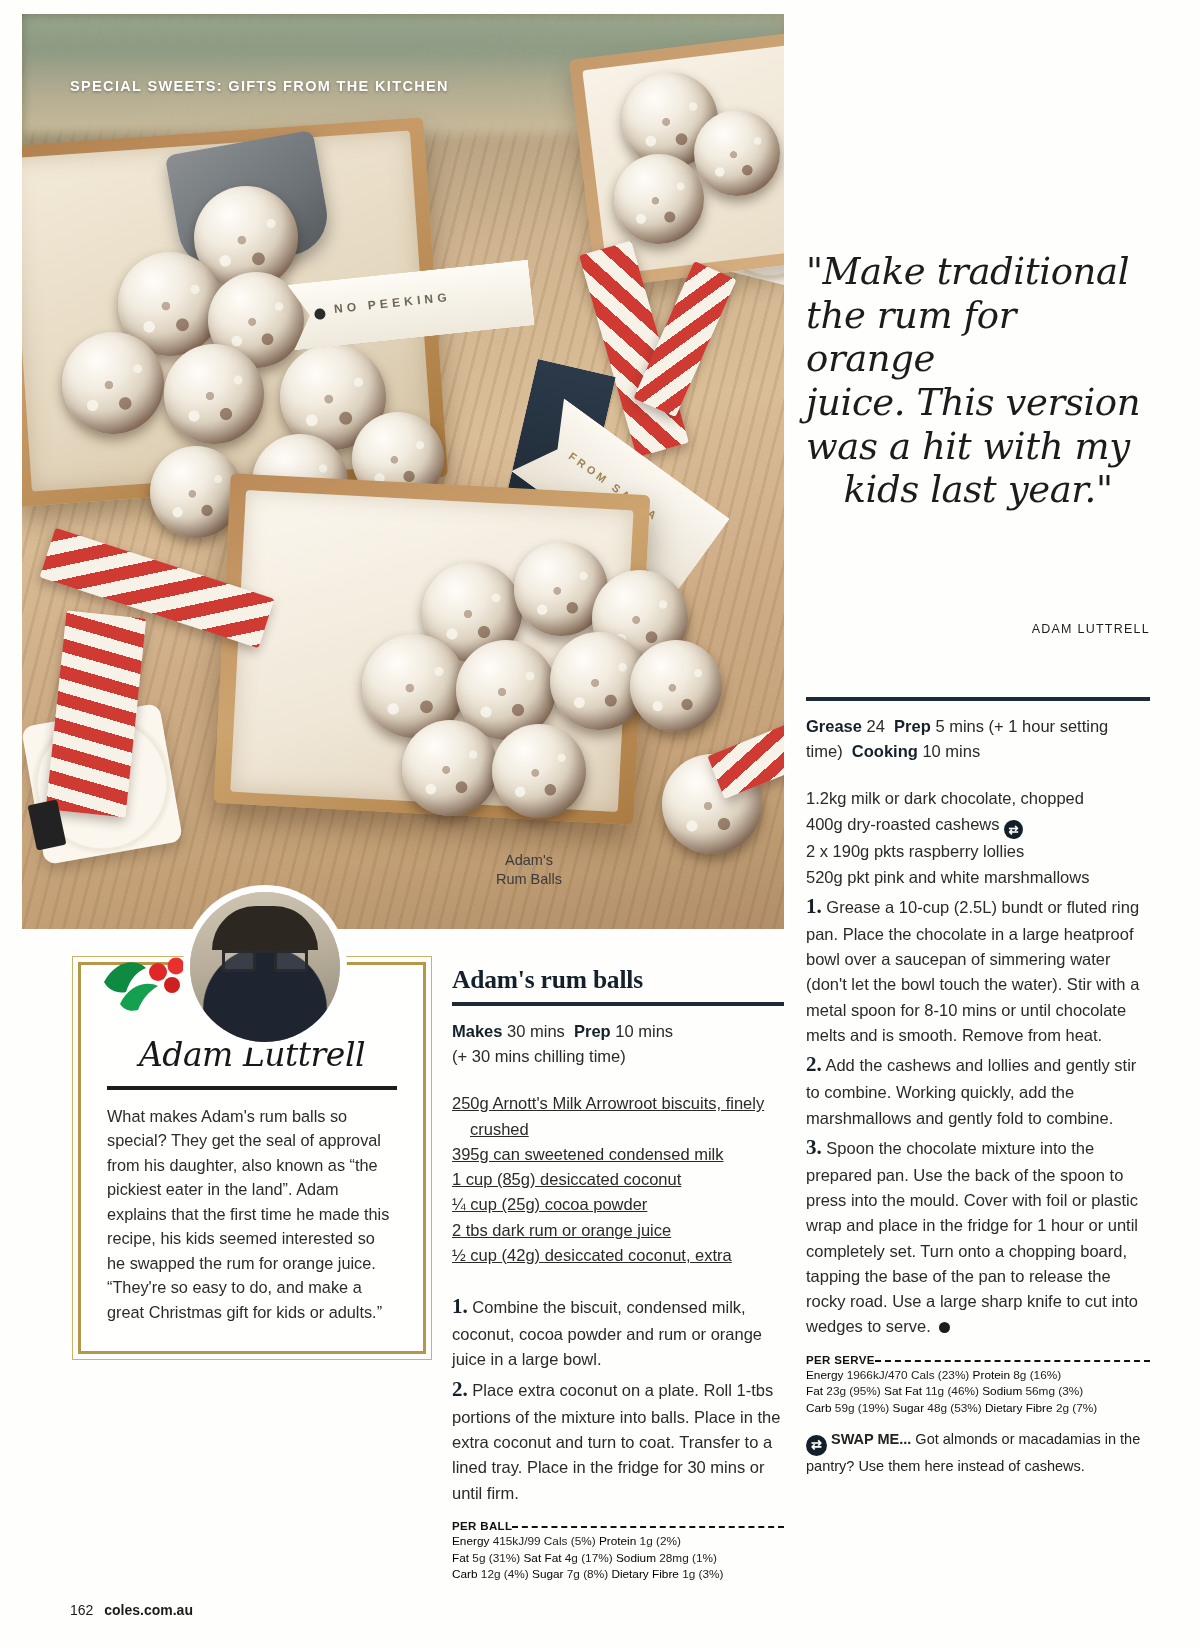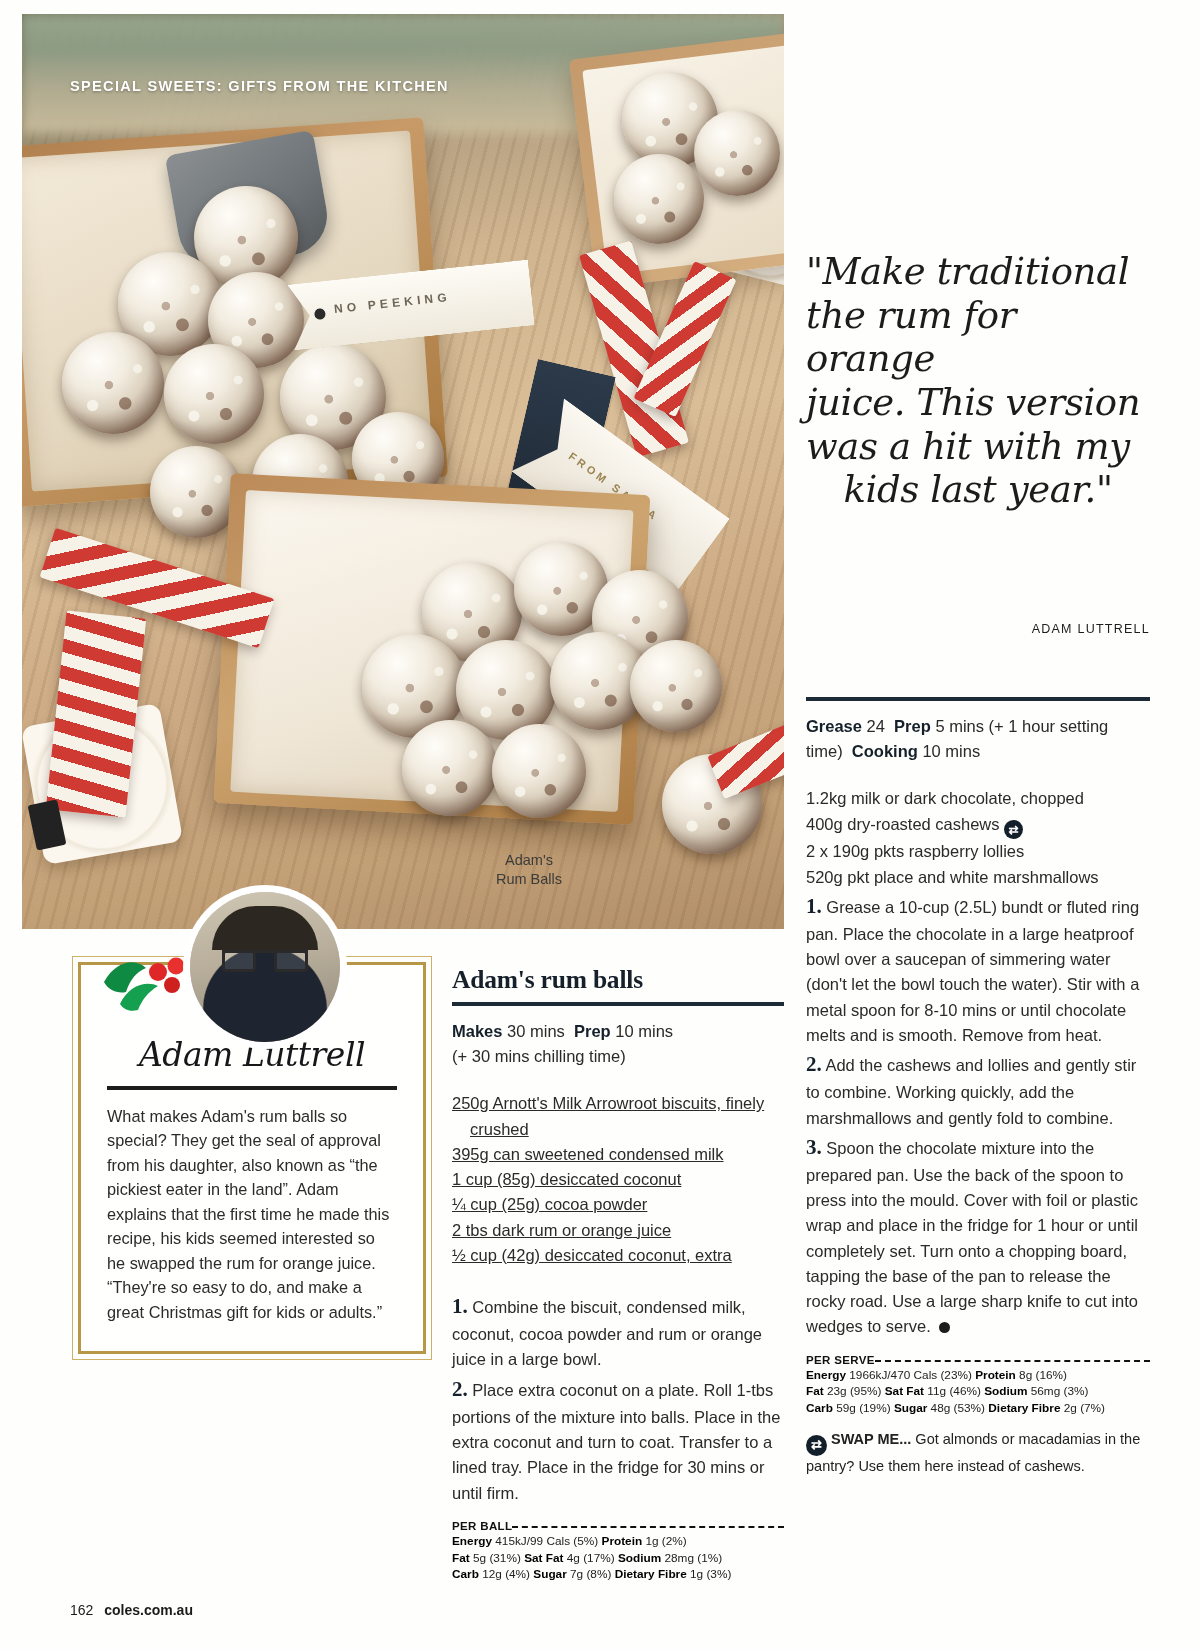--- a/index.html
+++ b/index.html
@@ -197,21 +197,21 @@
 
   .nutri { margin-top:14px; }
   .nutri-head {
     font-size:11.5px; font-weight:700; letter-spacing:.35px; color:#111;
     display:flex; align-items:center; gap:0; white-space:nowrap; overflow:hidden;
   }
   .nutri-head .dashes {
     flex:1; border-top:2px dashed #111; height:0; margin-top:2px;
   }
   .nutri-body { font-size:11.8px; line-height:1.42; color:#222; margin-top:1px; }
-  .nutri-body b { font-weight:700; color:#000; }
+  .nutri-body b { font-weight:400; color:#000; }
 
   .swapicon {
     display:inline-flex; align-items:center; justify-content:center;
     width:21px; height:21px; border-radius:50%; background:#13202b;
     color:#fff; font-size:13px; font-weight:700; vertical-align:-5px;
   }
   .swapicon.sm { width:19px; height:19px; font-size:12px; vertical-align:-4px; }
   .swapnote { font-size:14.5px; line-height:1.42; color:#222; margin-top:12px; }
 
   
@@ -357,21 +357,21 @@
       <span>5 mins (+ 1 hour setting time)</span>&nbsp;
       <b>Cooking</b>
       <span>10 mins</span>
     </div>
 
     <div class="ing" style="margin-top:22px;">
       <div><span>1.2kg milk or dark chocolate, chopped</span></div>
       <div><span>400g dry-roasted cashews</span>
         <span class="swapicon sm">⇄</span></div>
       <div><span>2 x 190g pkts raspberry lollies</span></div>
-      <div><span>520g pkt place and white marshmallows</span></div>
+      <div><span>520g pkt pink and white marshmallows</span></div>
     </div>
 
     <div class="method" style="">
       <p>
         <span class="num">1.</span>
         <span>Grease a 10-cup (2.5L) bundt or fluted ring pan. Place the chocolate in a large heatproof bowl over a saucepan of simmering water (don't let the bowl touch the water). Stir with a metal spoon for 8-10 mins or until chocolate melts and is smooth. Remove from heat.</span>
       </p>
       <p>
         <span class="num">2.</span>
         <span>Add the cashews and lollies and gently stir to combine. Working quickly, add the marshmallows and gently fold to combine.</span>

